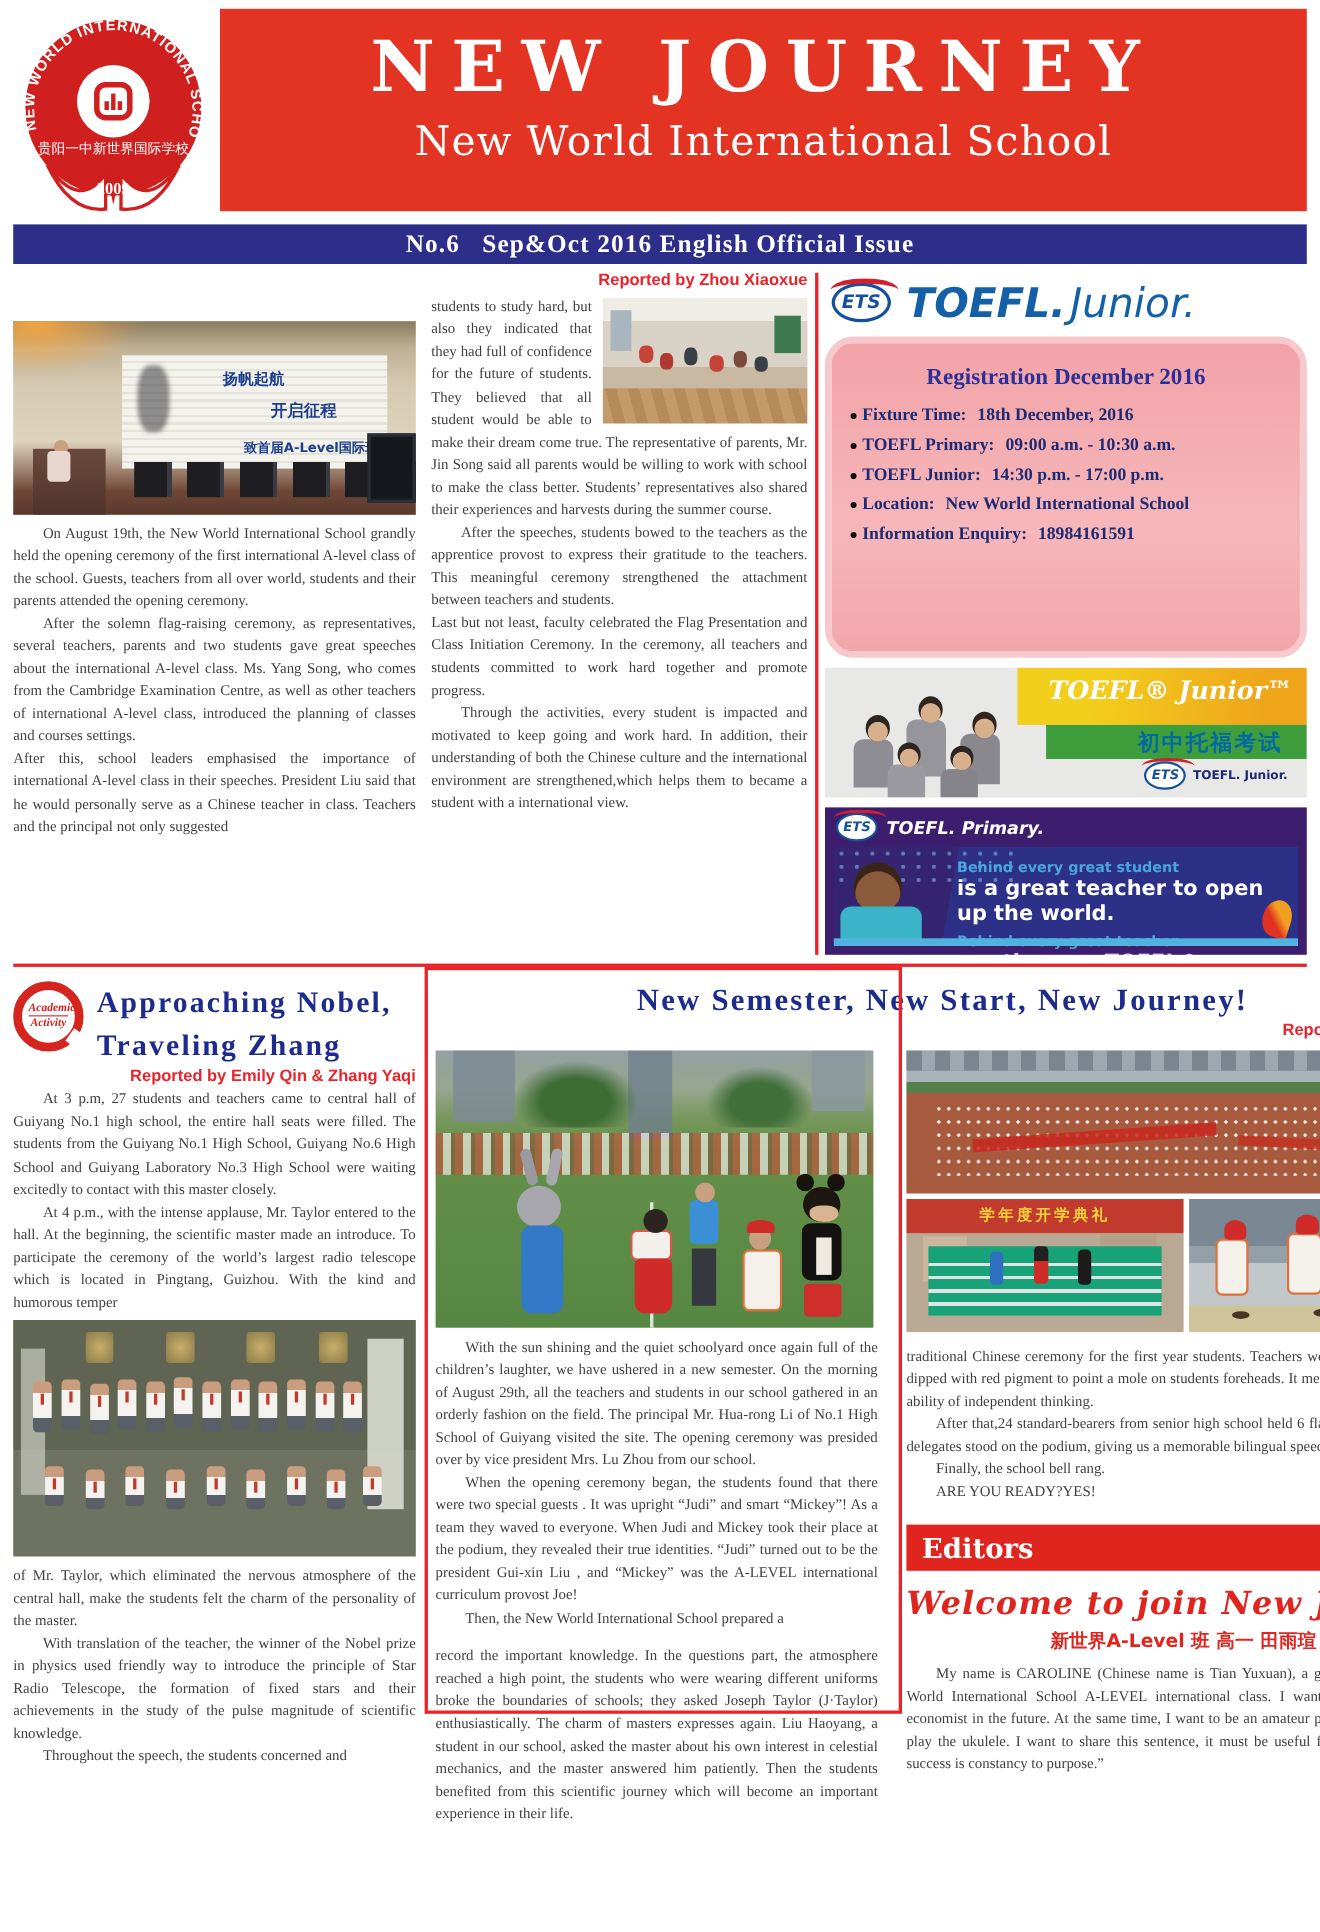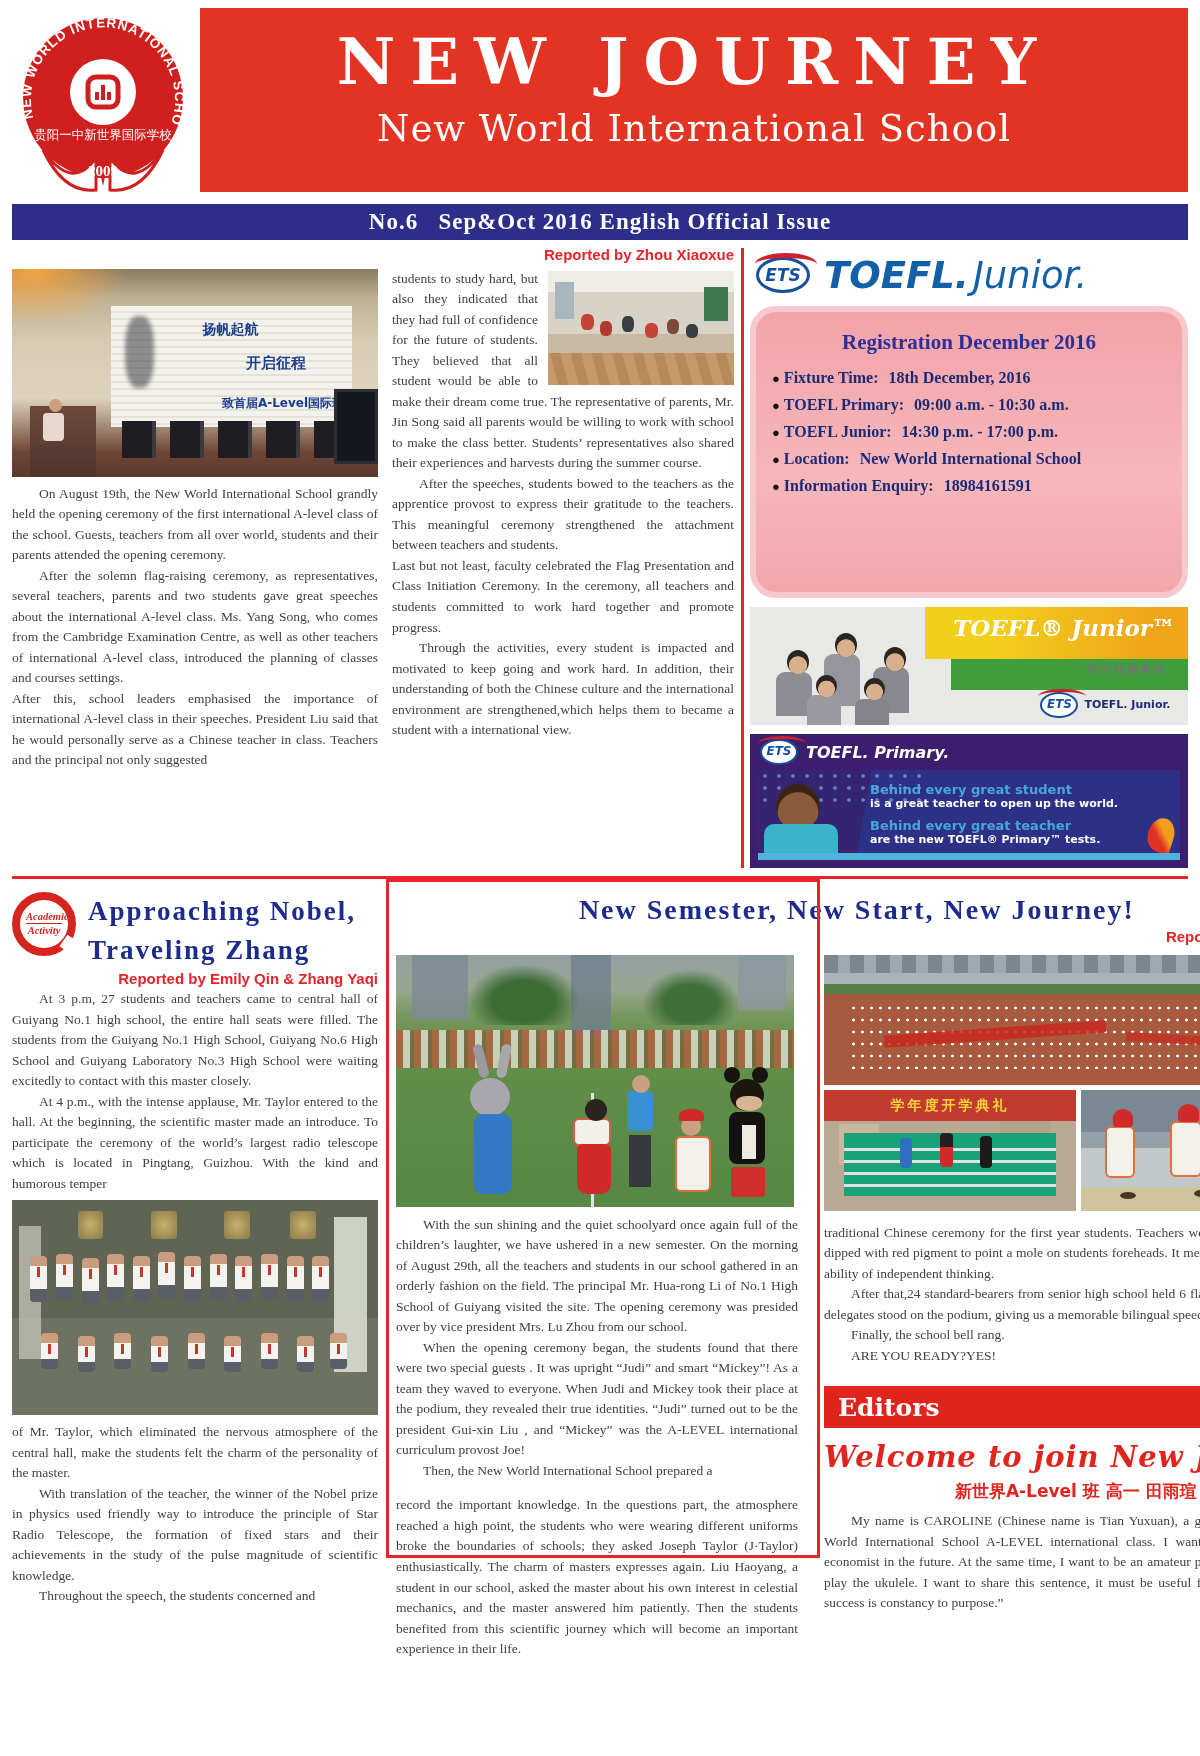--- a/index.html
+++ b/index.html
@@ -51,22 +51,22 @@
   .vrule { width:3px; background:#e8232a; margin:2px 6px 0 7px; }
   .sec-top-right { flex:1; }
   .headline1 { font-size:30px; font-weight:bold; text-align:center; white-space:nowrap; letter-spacing:1px; }
   .cols { display:flex; gap:14px; margin-top:4px; }
   .colA { width:366px; }
   .colB { flex:1; }
   .colB .wrap-photo { float:right; width:186px; height:114px; margin:2px 0 6px 10px; }
 
   
   .ph { position:relative; overflow:hidden; background:#ccc; }
-  .ph-hall { width:366px; height:208px; margin-bottom:7px;
-    background:linear-gradient(180deg,#8a7a5e 0%,#c0b196 14%,#d6cab2 34%,#ded3bd 62%,#6e4636 88%,#59392e 100%); }
+  .ph-hall { width:366px; height:176px; margin-bottom:7px;
+    background:linear-gradient(180deg,#8a7a5e 0%,#c0b196 14%,#d6cab2 34%,#ded3bd 62%,#6e4636 88%,#59392e 100%);margin-top:23px; }
   .hall-screen { position:absolute; left:27%; top:18%; width:66%; height:58%;
     background:repeating-linear-gradient(180deg,#f4f2ec 0 5px,#e5e2d8 5px 7px); }
   .hall-screen span { position:absolute; color:#1d3f8f; font-weight:bold; font-family:"DejaVu Sans", sans-serif; }
   .scr1 { left:38%; top:12%; font-size:14px; }
   .scr2 { left:56%; top:40%; font-size:15px; }
   .scr3 { left:46%; top:74%; font-size:12px; color:#2b55a8; }
   .ph-class { background:linear-gradient(180deg,#efece5 0 18%,#d9d2c6 18% 55%,#c9b8a2 55% 100%); }
   .ph-mascot { width:398px; height:252px; margin:6px 0 8px;
     background:linear-gradient(180deg,#93a0a3 0%,#97a68f 14%,#77975d 24%,#639049 36%,#568743 100%); }
   .ph-aerial { width:100%; height:130px;
@@ -107,36 +107,36 @@
   .pink-items li { display:flex; align-items:baseline; margin-top:9px; }
   .pink-items .dot { color:#111; font-size:13px; margin-right:4px; }
   .pink-items .lbl, .pink-items .val { color:#1c2a74; font-weight:bold; font-size:16px; font-family:"Liberation Serif", serif; }
   .pink-items .val { margin-left:10px; }
   .jbanner { position:relative; margin-top:9px; height:118px; background:#e8e8e6; overflow:hidden; }
   .jb-yellow { position:absolute; left:40%; right:0; top:0; height:44%;
     background:linear-gradient(95deg,#f3cf1d 25%,#efa51a 85%); }
   .jb-green { position:absolute; left:46%; right:0; top:44%; height:26%; background:#3f9e3c; }
   .jb-title { position:absolute; right:3%; top:6%; color:#fff; font-weight:bold; font-style:italic;
     font-size:23px; font-family:"DejaVu Serif", serif; white-space:nowrap; }
-  .jb-sub { position:absolute; right:5%; top:47%; color:#737373; font-weight:bold; font-size:11px;
+  .jb-sub { position:absolute; right:5%; top:47%; color:#0369a1; font-weight:bold; font-size:20px;
     font-family:"DejaVu Sans", sans-serif; letter-spacing:2px; }
   .jb-footer { position:absolute; right:4%; bottom:6%; color:#1c2a74; font-weight:bold; font-size:11px;
     display:flex; align-items:center; gap:6px; font-family:"DejaVu Sans", sans-serif; }
   .pbanner { position:relative; margin-top:9px; height:134px; background:#3d1e6e; padding:5px 10px; overflow:hidden; }
   .pb-head { display:flex; align-items:center; gap:8px; color:#fff; font-weight:bold; font-style:italic;
     font-size:16px; font-family:"DejaVu Sans", sans-serif; }
   .pb-body { position:absolute; left:8px; right:8px; top:36px; bottom:8px;
     background:linear-gradient(100deg,#35246f 0 26%,#2c3187 26% 100%); }
   .pb-body::before { content:""; position:absolute; left:0; top:0; width:40%; height:40%;
     background-image:radial-gradient(circle, rgba(140,190,240,.8) 1.5px, transparent 2.2px);
     background-size:14px 12px; opacity:.7; }
   .pb-strip { position:absolute; left:0; right:0; bottom:0; height:7px; background:#4fb3dd; }
   .pb-text { position:absolute; left:112px; top:12px; font-family:"DejaVu Sans", sans-serif; }
   .pb-text .b1 { color:#49a5dd; font-weight:bold; font-size:13px; }
-  .pb-text .w1 { color:#fff; font-weight:bold; font-size:11px; margin-bottom:8px; }
+  .pb-text .w1 { color:#fff; font-weight:bold; font-size:19px; margin-bottom:8px; }
   .pb-child-head { position:absolute; left:18px; top:14px; width:44px; height:46px; border-radius:50%;
     background:radial-gradient(circle at 50% 62%, #8a5a3b 55%, #3a2417 58%); }
   .pb-child-body { position:absolute; left:6px; top:54px; width:74px; height:36px; border-radius:10px 10px 0 0;
     background:#3bb3c9; }
   .pb-flower { position:absolute; right:6px; bottom:8px; width:26px; height:34px;
     background:linear-gradient(45deg,#e03122 40%,#f0a01e 60%); border-radius:50% 50% 10% 50%; transform:rotate(18deg); }
 
   
   .sec-divider { height:3px; background:#e8232a; margin:8px 12px 0; }
 

